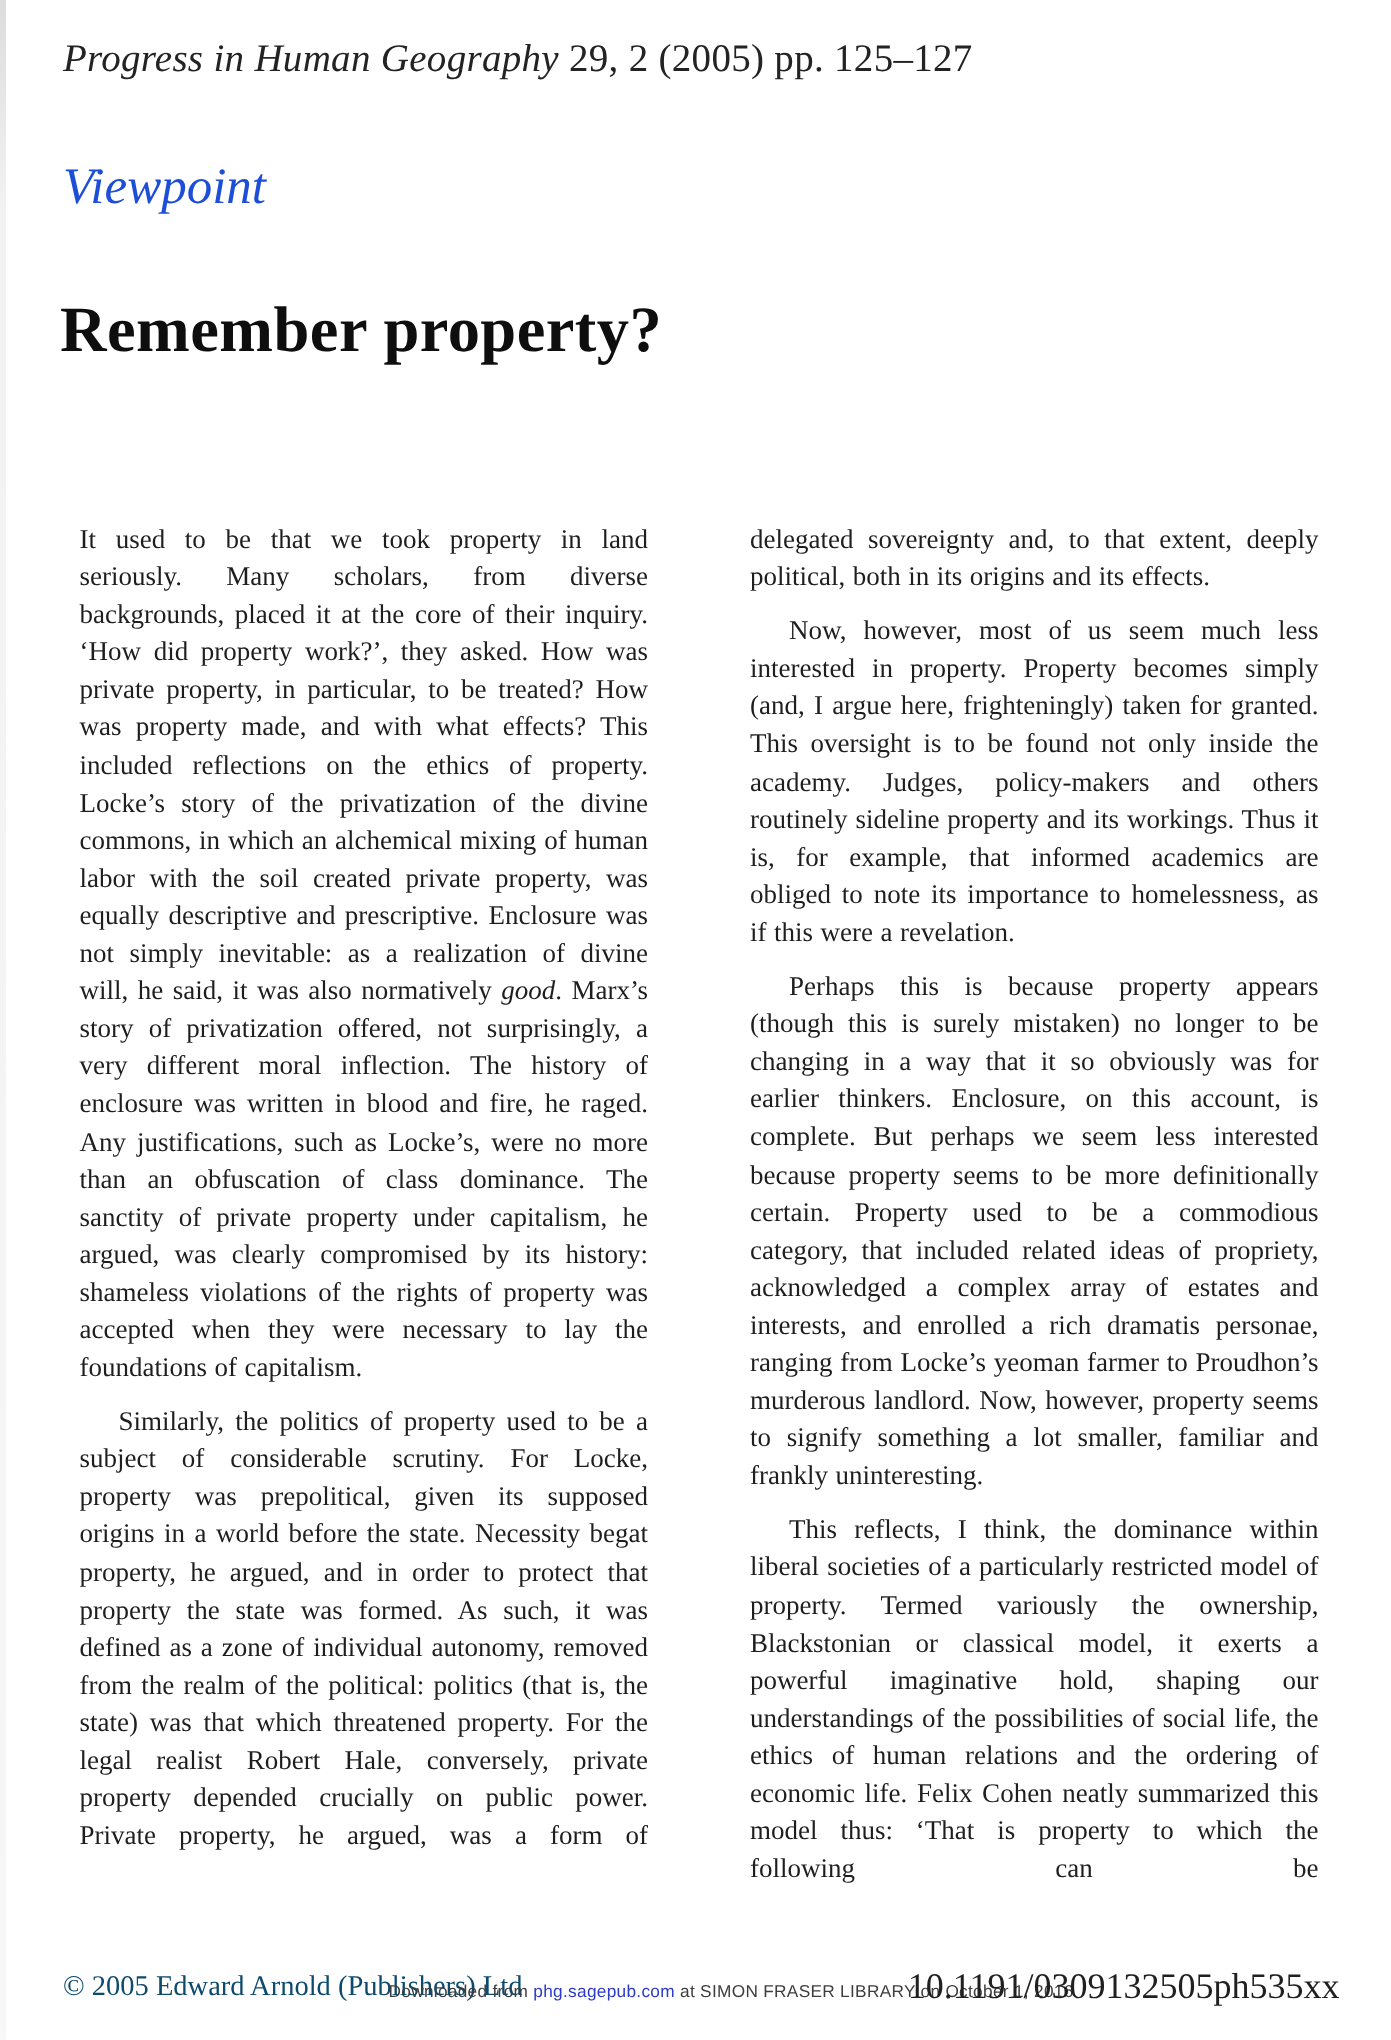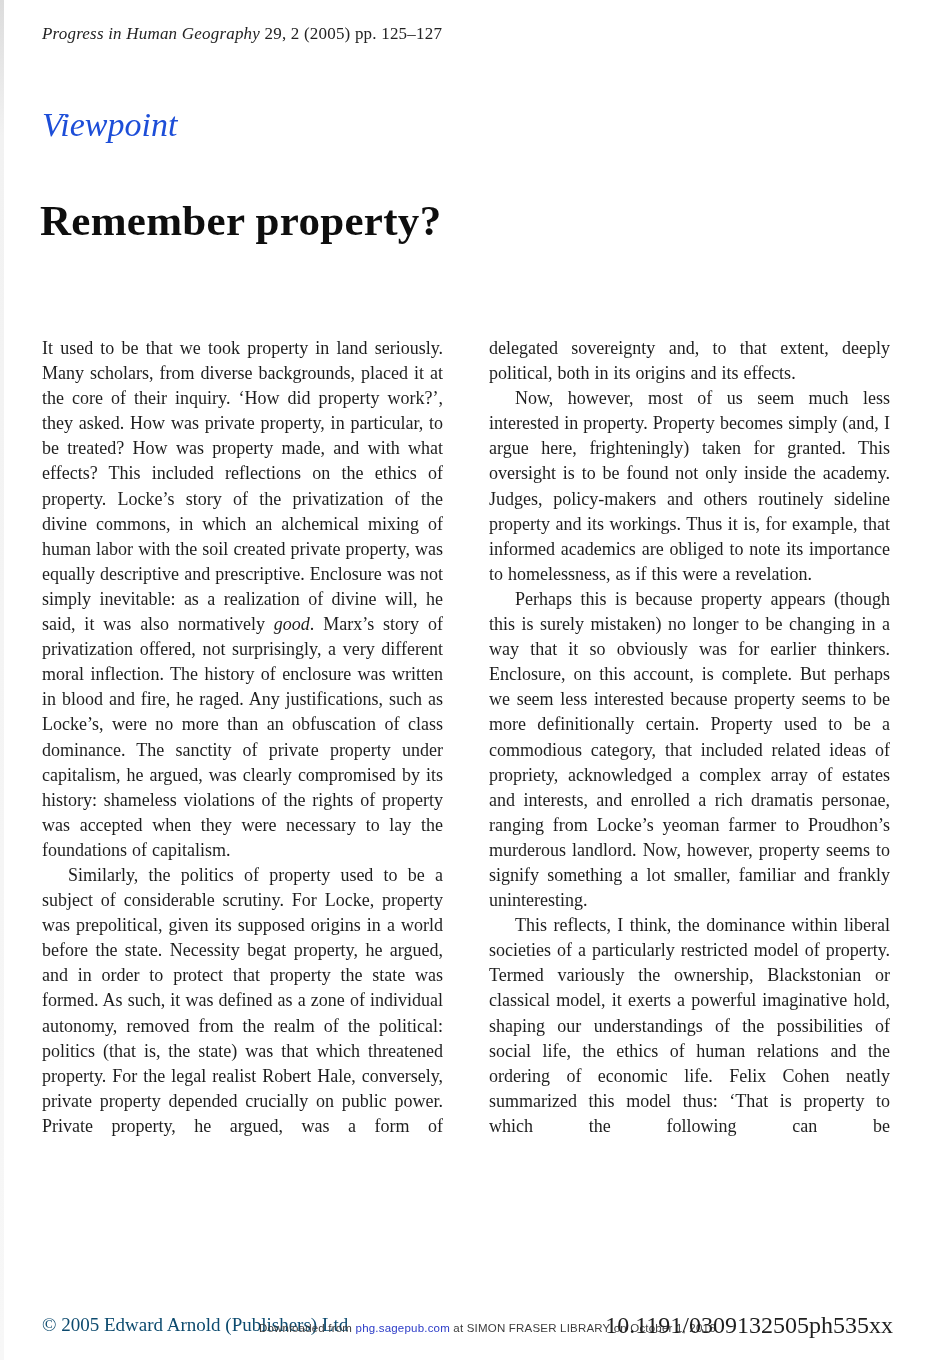--- a/index.html
+++ b/index.html
@@ -19,21 +19,21 @@
   
   .scan-edge {
     position: absolute;
     left: 0; top: 0;
     width: 4px; height: 1360px;
     background: linear-gradient(to bottom, #dcdcdc 0%, #f2f2f2 10%, #f7f7f7 100%);
   }
   .journal-line {
     position: absolute;
     left: 42px; top: 24px;
-    font-size: 17px;
+    font-size: 26px;
     letter-spacing: 0.2px;
     color: #232323;
     white-space: nowrap;
   }
   .journal-line .it { font-style: italic; }
   .section-label {
     position: absolute;
     left: 42px; top: 106px;
     font-size: 34px;
     font-style: italic;
@@ -55,21 +55,21 @@
     gap: 46px;
   }
   .col {
     width: 401px;
     font-size: 18px;
     line-height: 25.1px;
     text-align: justify;
     color: #1e1e1e;
     word-spacing: 0.5px;
   }
-  .col p.para { margin: 0; }
+  .col p.para { margin: 11px; }
   .col p.indent { text-indent: 26px; }
   .col p.justify-last { text-align-last: justify; }
   .col .it { font-style: italic; }
   .footer-copyright {
     position: absolute;
     left: 42px; top: 1314px;
     font-size: 19px;
     color: #0c4a6e;
     white-space: nowrap;
   }

